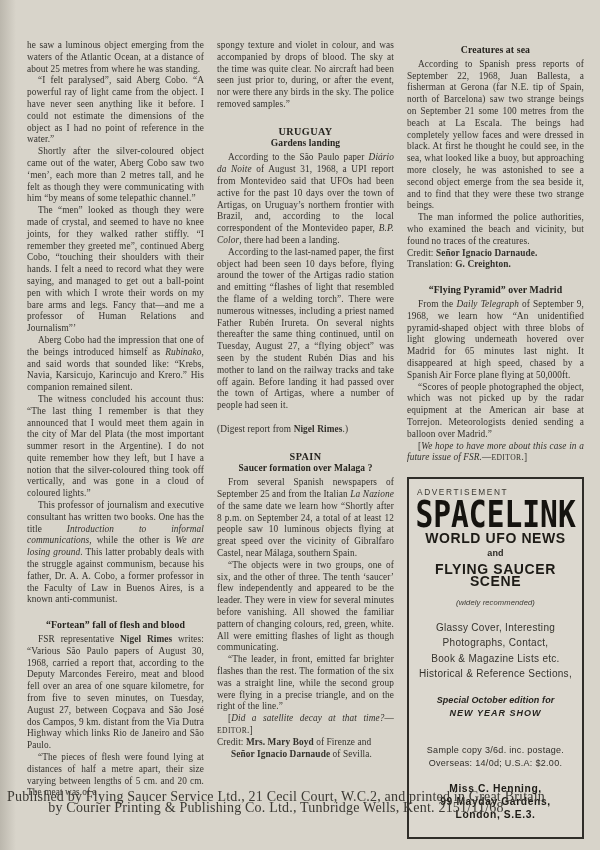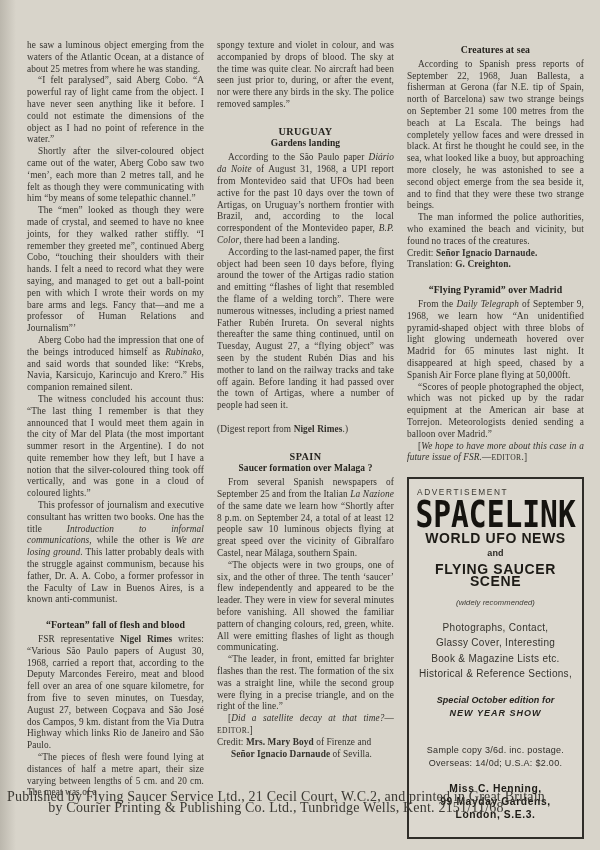--- a/index.html
+++ b/index.html
@@ -123,22 +123,22 @@
       <p class="ed-note"><span>[</span><span class="i">We hope to have more about this case in a future issue of FSR.</span><span>—</span><span class="sc">EDITOR</span><span>.]</span></p>
 
       <div class="ad">
         <div class="ad-label">ADVERTISEMENT</div>
         <div class="ad-logo">SPACELINK</div>
         <div class="ad-title">WORLD UFO NEWS</div>
         <div class="ad-and">and</div>
         <div class="ad-title" style="margin-top:0;">FLYING SAUCER SCENE</div>
         <div class="ad-rec">(widely recommended)</div>
         <div class="ad-desc">
+          <div>Glassy Cover, Interesting</div>
           <div>Photographs, Contact,</div>
-          <div>Glassy Cover, Interesting</div>
           <div>Book &amp; Magazine Lists etc.</div>
           <div>Historical &amp; Reference Sections,</div>
         </div>
         <div class="ad-special">
           <div>Special October edition for</div>
           <div class="yr">NEW YEAR SHOW</div>
         </div>
         <div class="ad-prices">
           <div>Sample copy 3/6d. inc. postage.</div>
           <div>Overseas: 14/0d; U.S.A: $2.00.</div>

